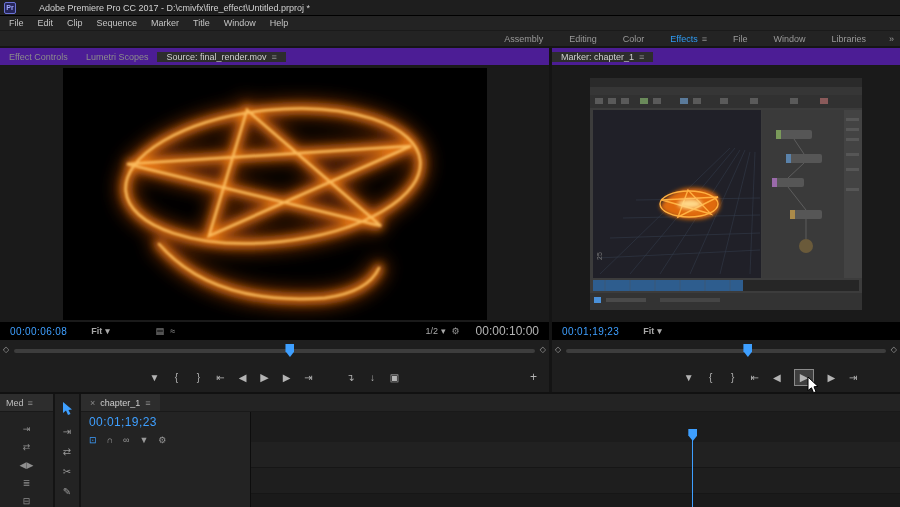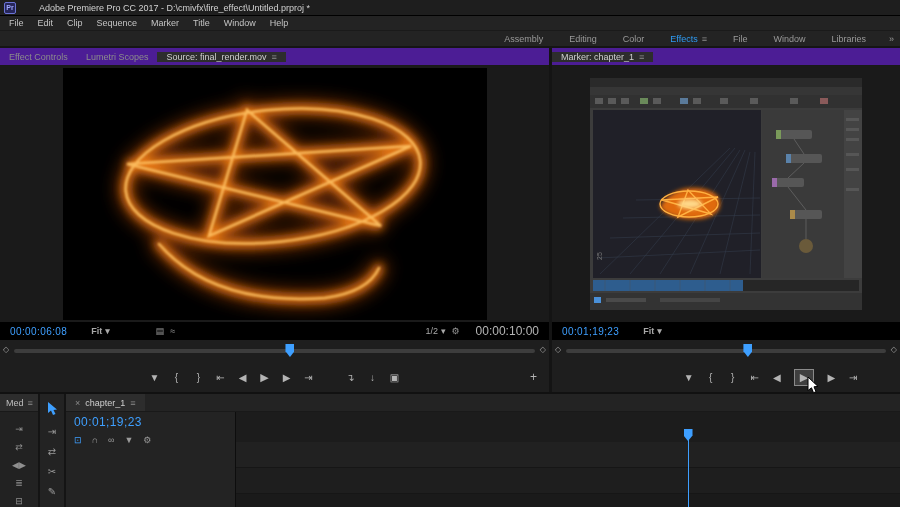--- a/index.html
+++ b/index.html
@@ -55,21 +55,21 @@
               font-size:10px; color:#b4b4b4; position:relative; background:#1e1e1e; }
   .transport.program{ padding-left:90px; }
   .t-btn{ min-width:10px; text-align:center; }
   .t-play{ font-size:11px; }
   .boxed{ border:1px solid #8a8a8a; background:#3f3f3f; padding:1px 5px; position:relative; }
   .t-plus{ position:absolute; right:12px; font-size:12px; }
   .grp-gap{ width:8px; }
 
   
   .bottom{ height:115px; display:flex; background:#1f1f1f; border-top:2px solid #111; }
-  .med-panel{ width:40px; border-right:2px solid #141414; background:#232323; display:flex; flex-direction:column; }
+  .med-panel{ width:55px; border-right:2px solid #141414; background:#232323; display:flex; flex-direction:column; }
   .med-tab{ height:18px; display:flex; align-items:center; gap:4px; padding:0 6px; background:#2d2d2d; color:#bfbfbf; border-bottom:1px solid #191919; }
   .med-icons{ flex:1; display:flex; flex-direction:column; align-items:center; gap:8px; padding-top:12px; color:#8f8f8f; background:#222; }
 
   .tools-panel{ width:26px; border-right:2px solid #141414; background:#232323; display:flex; flex-direction:column; align-items:center; padding-top:8px; gap:9px; color:#9a9a9a; font-size:10px; }
 
   .timeline-panel{ flex:1; display:flex; flex-direction:column; background:#232323; }
   .tl-tabbar{ height:18px; display:flex; border-bottom:1px solid #191919; background:#232323; }
   .tl-tab{ display:flex; align-items:center; gap:5px; padding:0 9px; background:#2d2d2d; color:#cfcfcf; }
   .tl-close{ color:#8a8a8a; }
   .tl-content{ flex:1; display:flex; }

